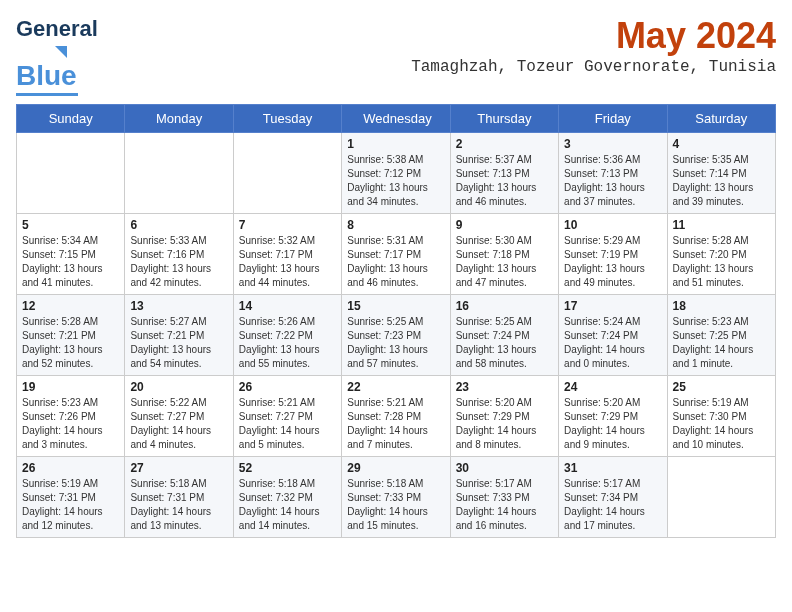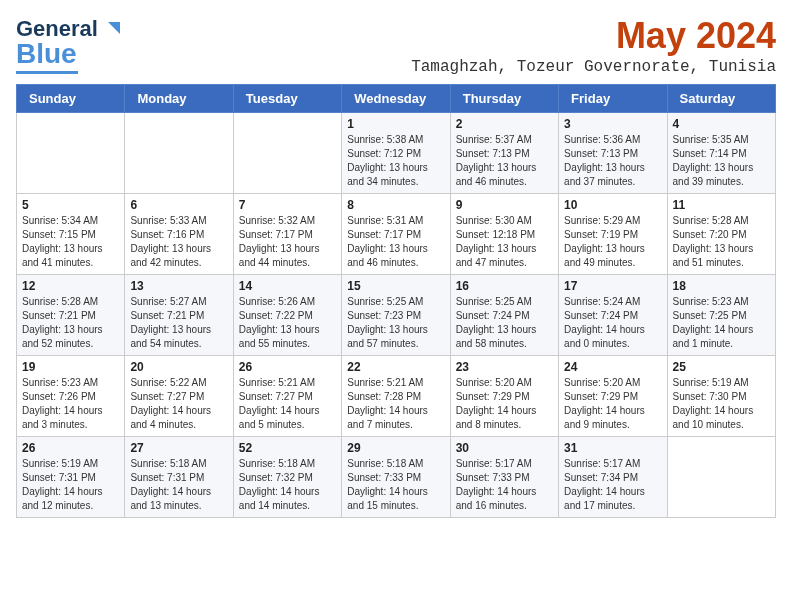--- a/index.html
+++ b/index.html
@@ -38,23 +38,23 @@
     }
     table {
       width: 100%;
       border-collapse: collapse;
       table-layout: fixed;
     }
     thead tr th {
       background: #3a6bbf;
       color: #fff;
       font-size: 13px;
-      font-weight: bold;
-      padding: 6px 12px;
-      text-align: left;
+      font-weight: normal;
+      padding: 6px 21px;
+      text-align: center;
       border: 1px solid #5580cc;
     }
     tbody tr td {
       border: 1px solid #ccc;
       vertical-align: top;
       padding: 4px 5px;
       font-size: 10.5px;
       color: #222;
       height: 80px;
     }
@@ -77,21 +77,21 @@
     }
     .empty-cell {
       background: #fff !important;
     }
   </style>
 </head>
 <body>
 
 <div class="header">
   <div class="logo">
-    <div style="display:flex; align-items:center;">
+    <div style="display:flex; align-items:center;flex-direction:column;">
       <span style="font-size:22px; font-weight:bold; color:#1a3a5c;">General</span>
       <svg width="22" height="22" viewBox="0 0 22 22" style="margin-left:2px;">
         <polygon points="8,4 20,4 20,16" fill="#4a90d9"></polygon>
       </svg>
     </div>
     <div style="display:flex; align-items:center; margin-top:-4px;">
       <span style="font-size:28px; font-weight:bold; color:#4a90d9;">Blue</span>
     </div>
     <div style="width:62px; height:3px; background:#4a90d9; margin-top:1px;"></div>
   </div>
@@ -147,21 +147,21 @@
         <td>
           <span class="day-num">7</span>
           <div class="cell-content"><span>Sunrise: 5:32 AM</span><br><span>Sunset: 7:17 PM</span><br><span>Daylight: 13 hours</span><br><span>and 44 minutes.</span></div>
         </td>
         <td>
           <span class="day-num">8</span>
           <div class="cell-content"><span>Sunrise: 5:31 AM</span><br><span>Sunset: 7:17 PM</span><br><span>Daylight: 13 hours</span><br><span>and 46 minutes.</span></div>
         </td>
         <td>
           <span class="day-num">9</span>
-          <div class="cell-content"><span>Sunrise: 5:30 AM</span><br><span>Sunset: 12:18 PM</span><br><span>Daylight: 13 hours</span><br><span>and 47 minutes.</span></div>
+          <div class="cell-content"><span>Sunrise: 5:30 AM</span><br><span>Sunset: 7:18 PM</span><br><span>Daylight: 13 hours</span><br><span>and 47 minutes.</span></div>
         </td>
         <td>
           <span class="day-num">10</span>
           <div class="cell-content"><span>Sunrise: 5:29 AM</span><br><span>Sunset: 7:19 PM</span><br><span>Daylight: 13 hours</span><br><span>and 49 minutes.</span></div>
         </td>
         <td>
           <span class="day-num">11</span>
           <div class="cell-content"><span>Sunrise: 5:28 AM</span><br><span>Sunset: 7:20 PM</span><br><span>Daylight: 13 hours</span><br><span>and 51 minutes.</span></div>
         </td>
       </tr>

